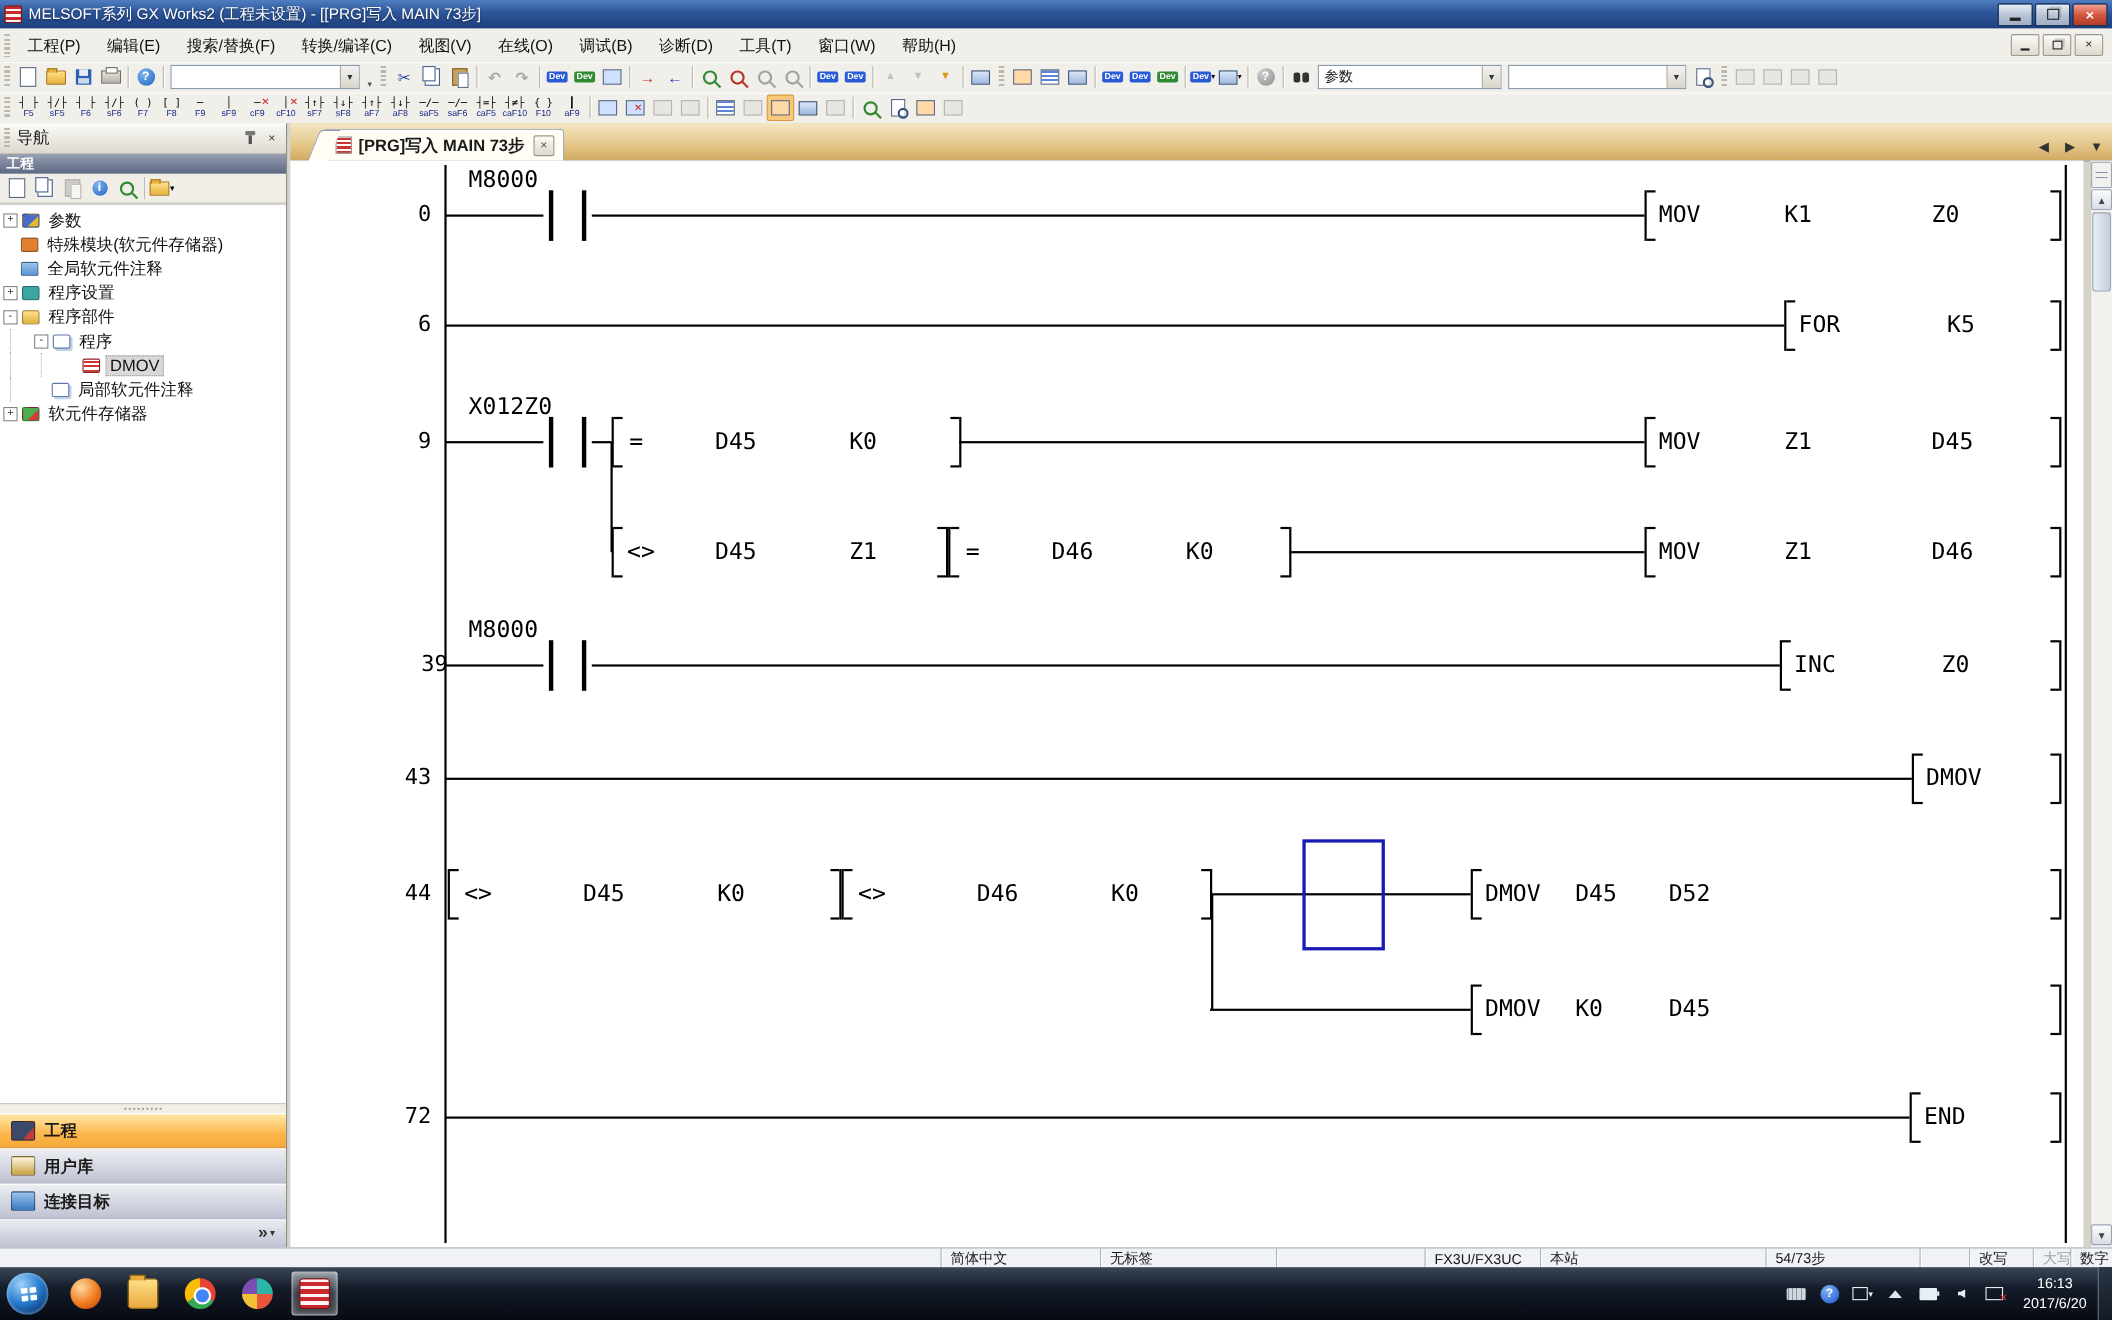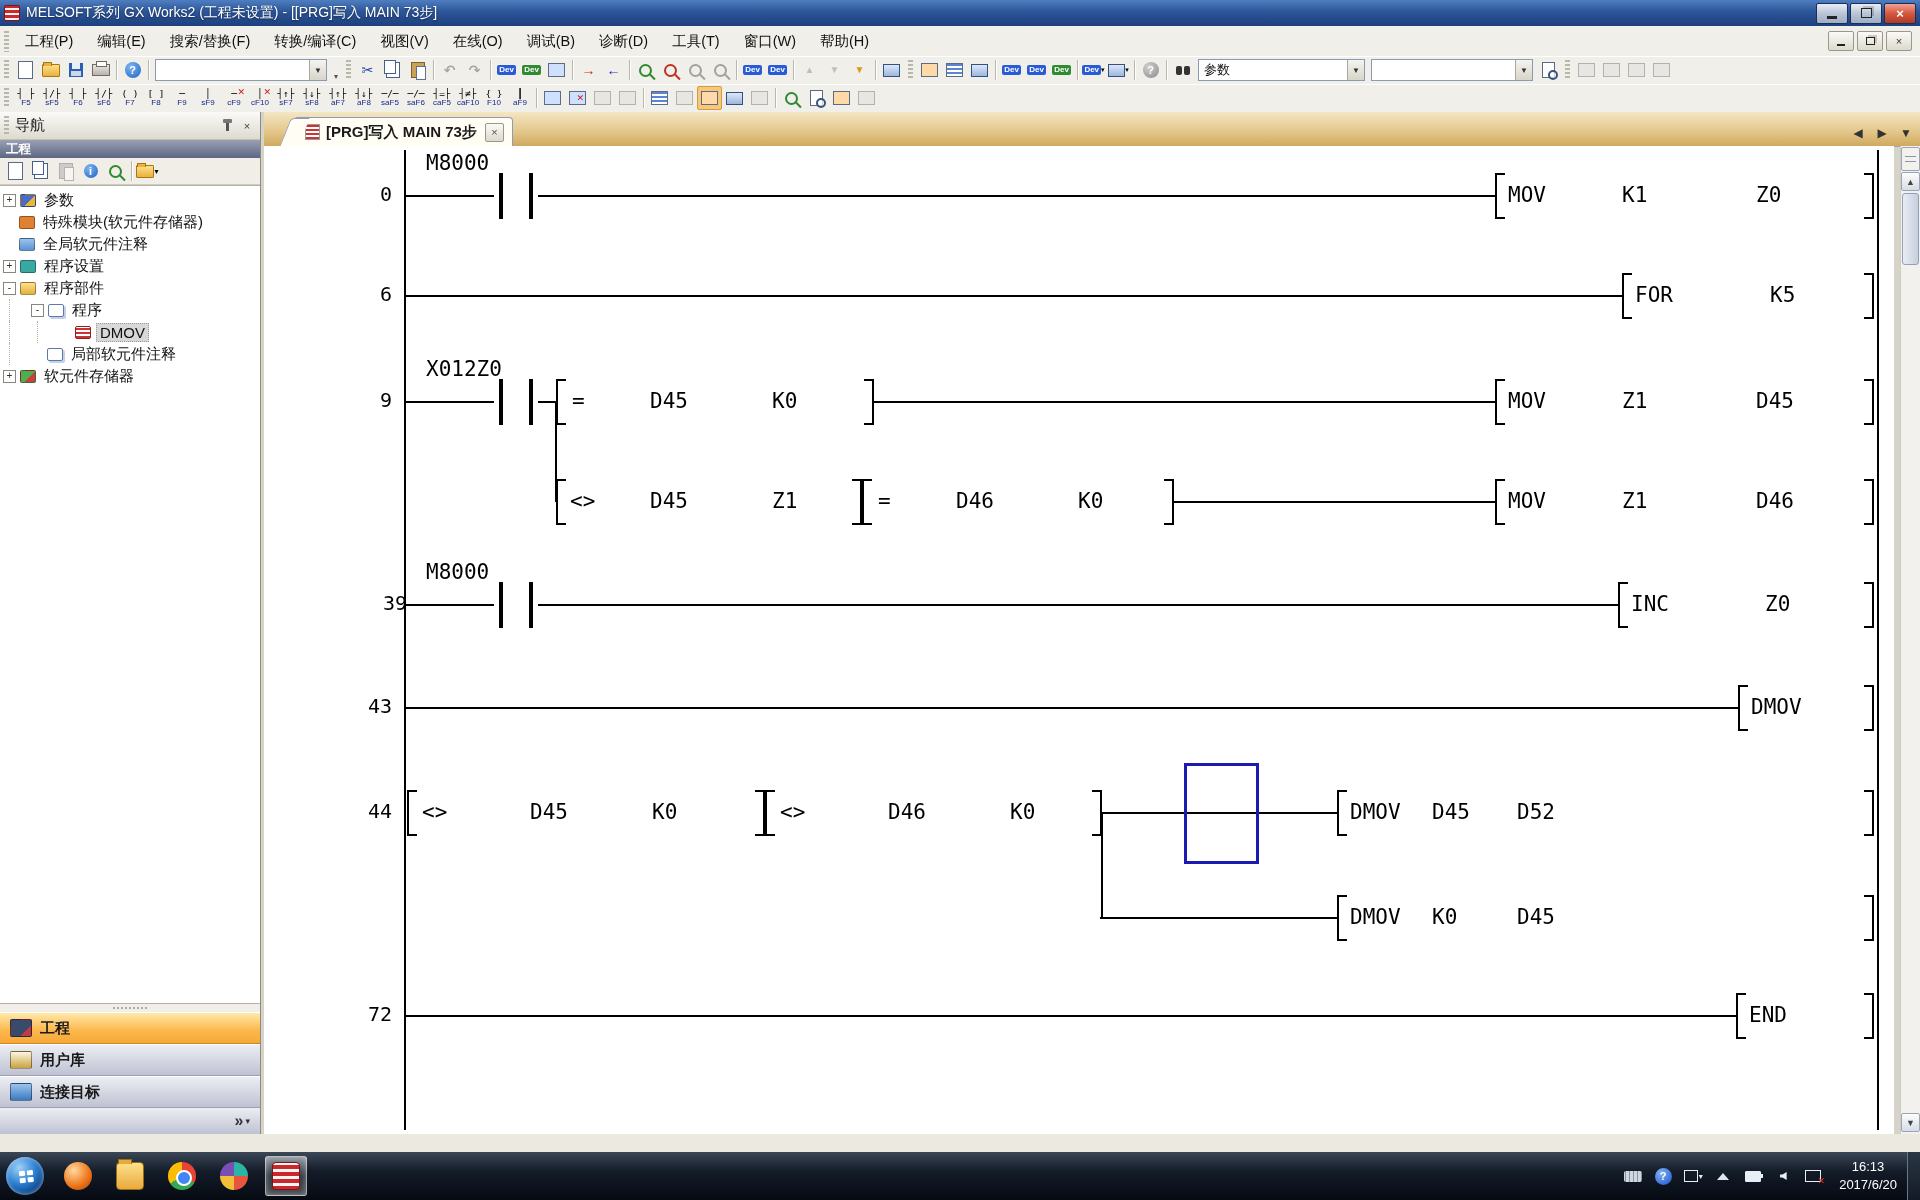--- a/index.html
+++ b/index.html
@@ -778,20 +778,33 @@
       <div id="vscroll">
         <div class="vs-box vs-split"></div>
         <div class="vs-box">▲</div>
         <div id="vs-thumb"></div>
         <div id="vs-down" class="vs-box">▼</div>
       </div>
     </div>
 
   </div>
 
+  <div id="statusbar">
+      <div class="seg first" style="flex: 1 1 0%;"></div>
+      <div class="seg" style="width: 145px;">简体中文</div>
+      <div class="seg" style="width: 160px;">无标签</div>
+      <div class="seg" style="width: 135px;"></div>
+      <div class="seg" style="width: 105px;">FX3U/FX3UC</div>
+      <div class="seg" style="width: 205px;">本站</div>
+      <div class="seg" style="width: 140px;">54/73步</div>
+      <div class="seg" style="width: 45px;"></div>
+      <div class="seg" style="width: 58px;">改写</div>
+      <div class="seg gray" style="width: 34px;">大写</div>
+      <div class="seg" style="width: 38px;">数字</div>
+    </div>
 
   <div id="taskbar">
     <div id="start-orb">
         <span class="orb-flag"></span>
       </div>
     <div id="task-apps" style="display:flex;">
         <div class="task-ico">
           <span class="ai ai-orb"></span>
         </div>
         <div class="task-ico">

